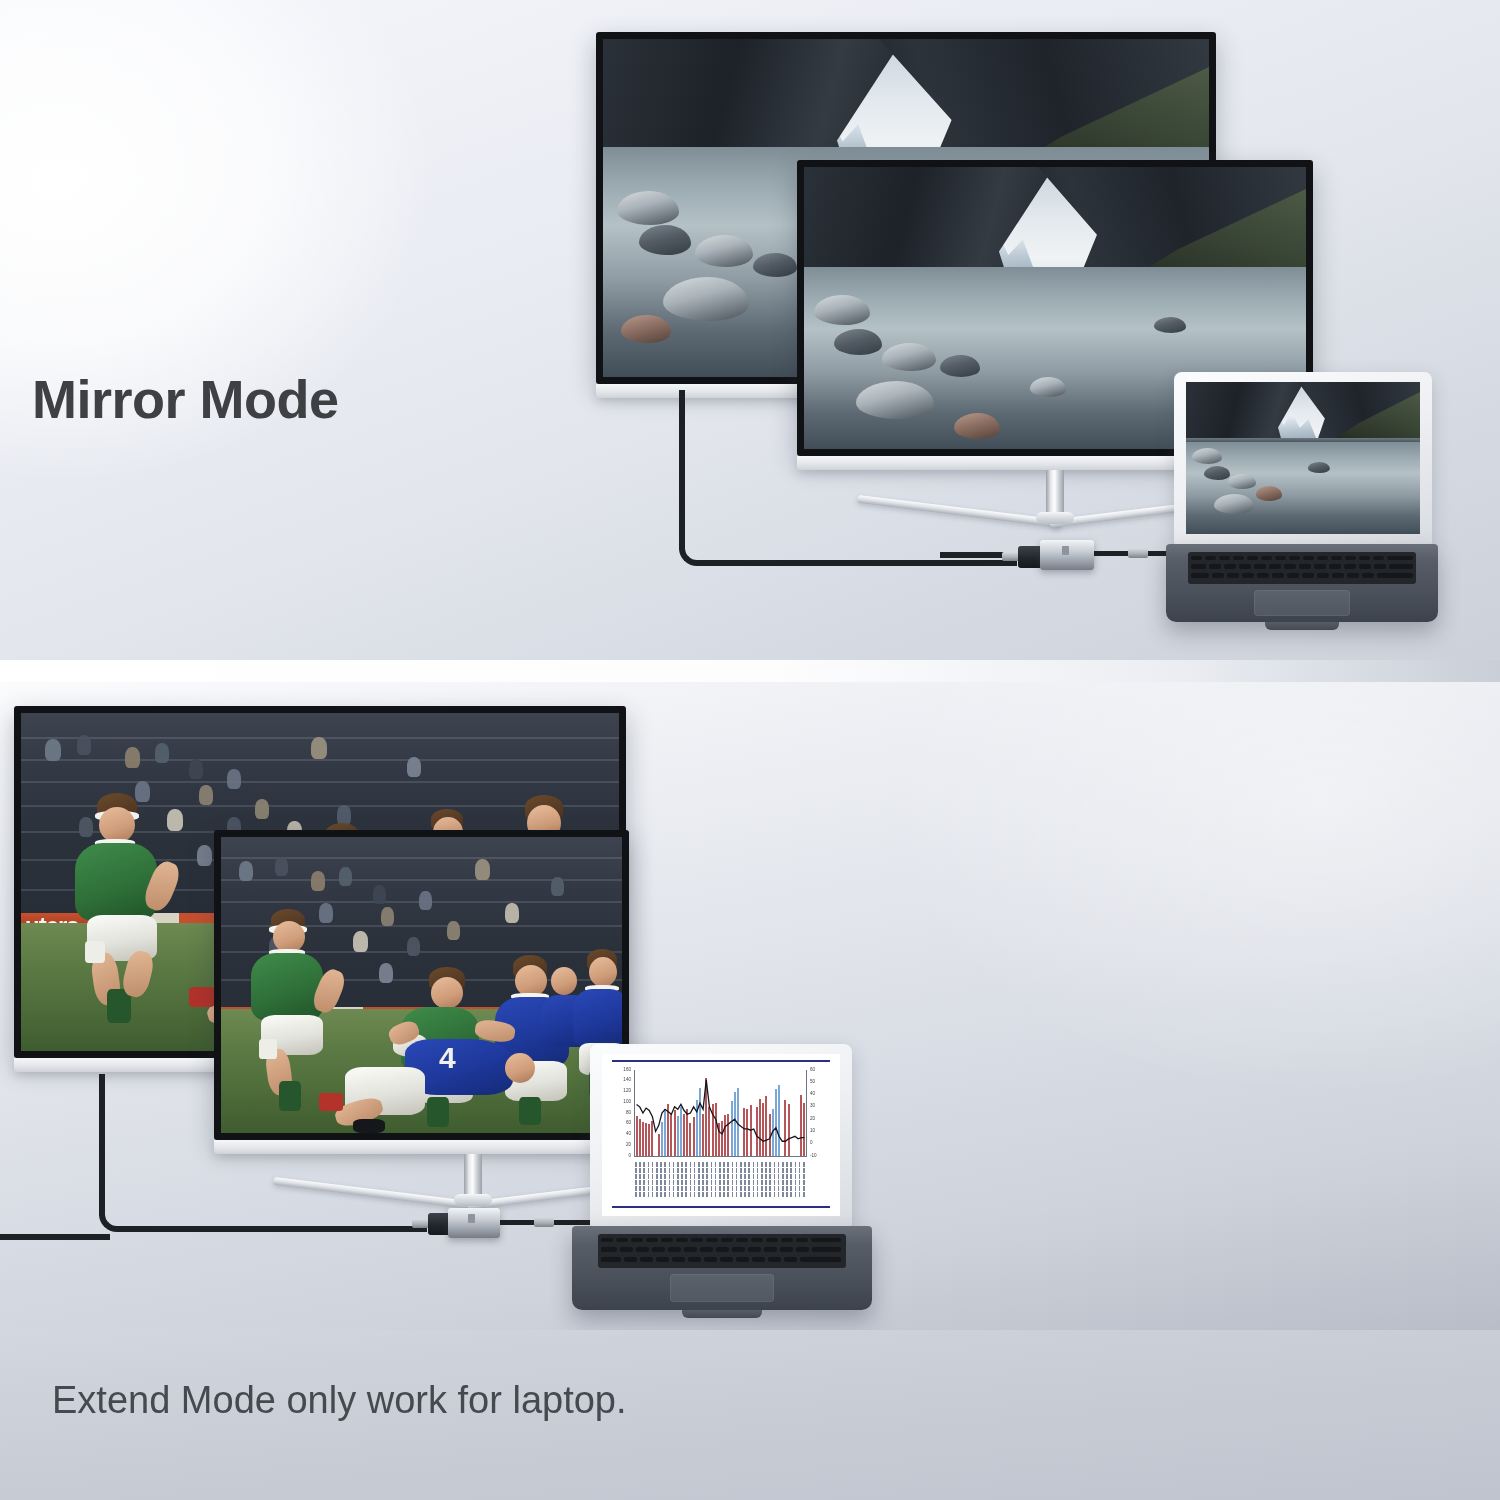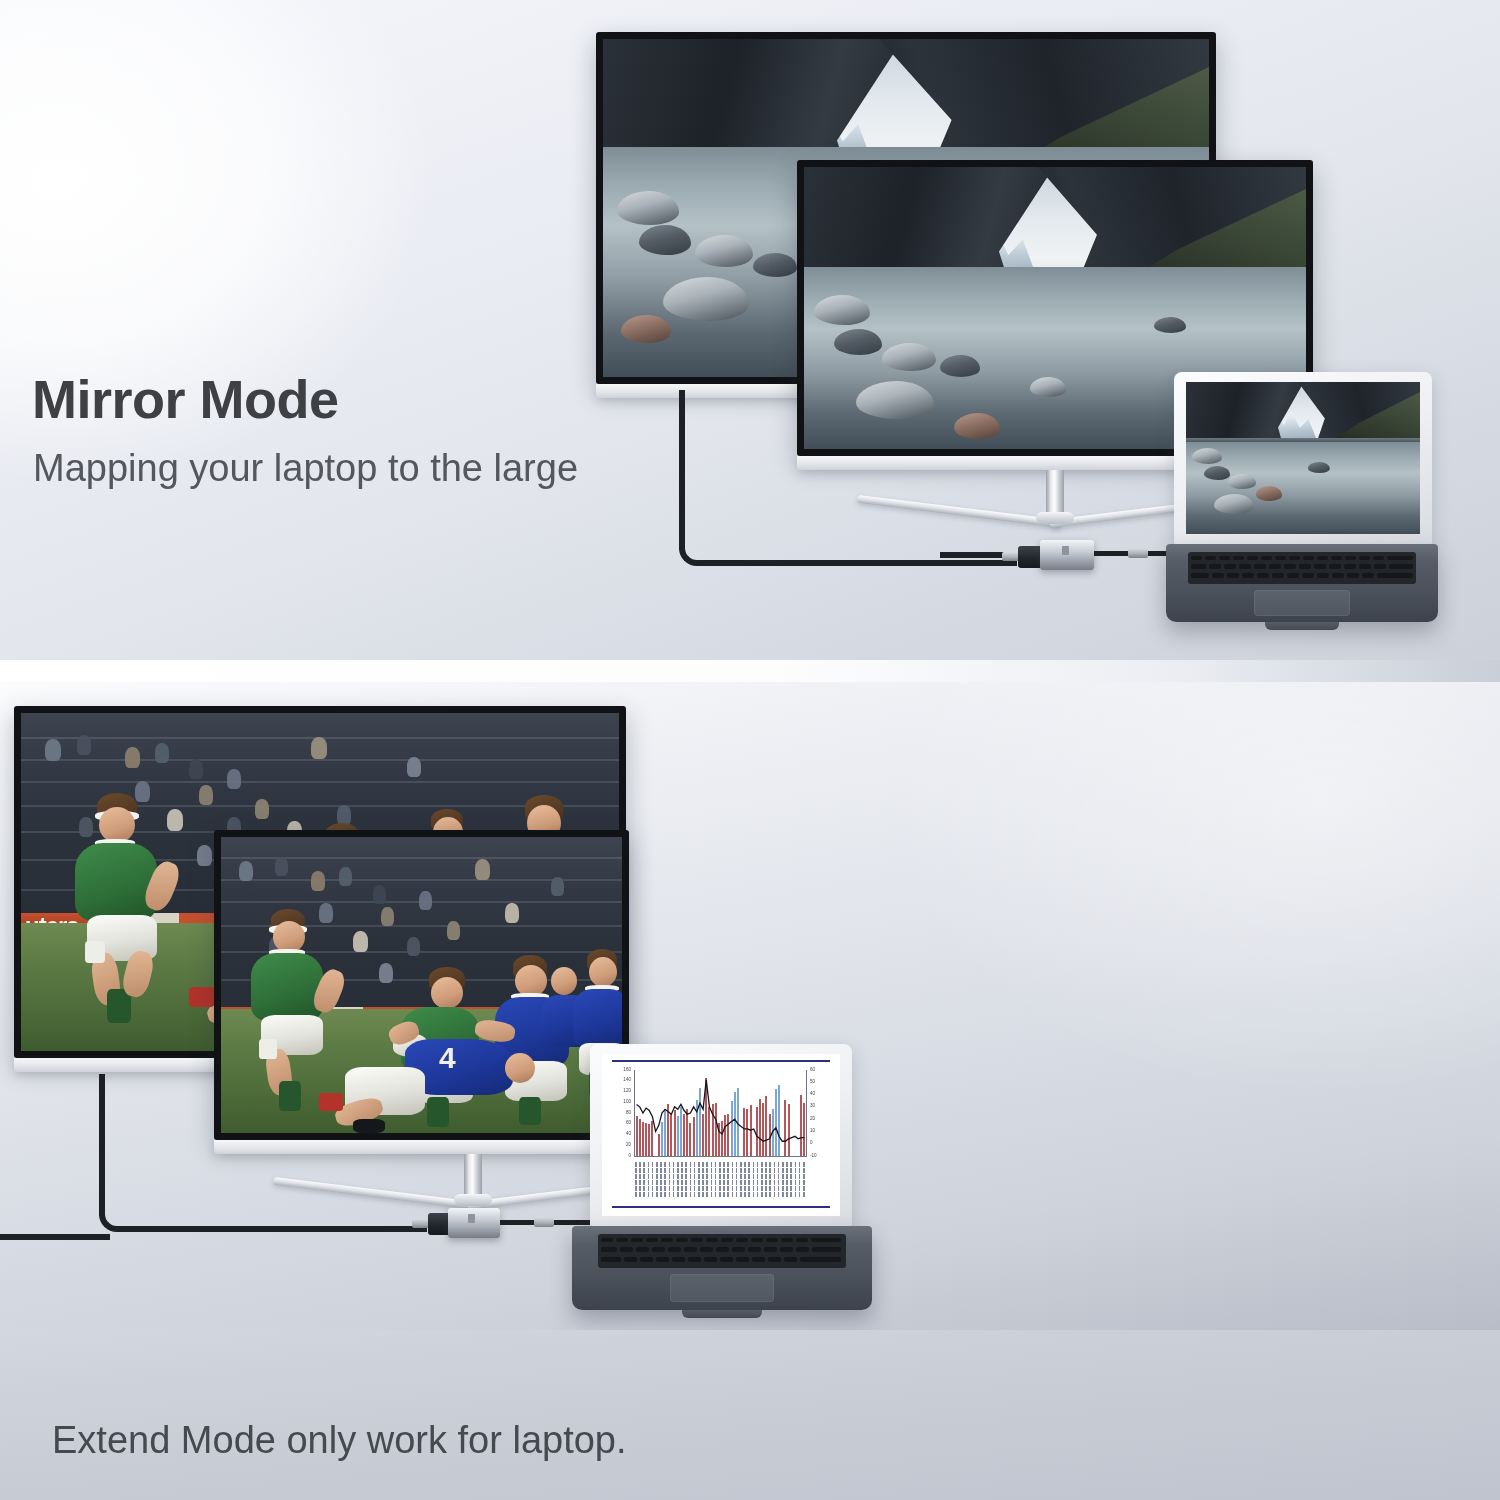--- a/index.html
+++ b/index.html
@@ -31,21 +31,21 @@
   .headline { position: absolute; font-weight: bold; color: #3f4044; letter-spacing: -0.5px; white-space: nowrap; }
   .subline  { position: absolute; color: #55575c; white-space: nowrap; }
 
   #mirror-title { left: 32px; top: 368px; font-size: 54px; }
   #mirror-sub   { left: 33px; top: 447px; font-size: 38px; }
   #extend-title { left: 842px; top: 818px; font-size: 53px; }
   #extend-sub   { left: 843px; top: 897px; font-size: 37px; }
 
   .note-line { position: absolute; left: 52px; font-size: 38px; color: #474950; white-space: nowrap; }
   #note-1 { top: 1358px; }
-  #note-2 { top: 1419px; text-align: right; }
+  #note-2 { top: 1379px; text-align: right; }
 
   
   .monitor { position: absolute; }
   .screen-frame {
     position: absolute; inset: 0;
     border: 7px solid #111215; border-radius: 3px;
     background: #0b0d10; overflow: hidden;
     box-shadow: 0 10px 26px rgba(40,45,60,0.30);
   }
   .bottom-bezel {
@@ -686,18 +686,17 @@
         </div>
         <div class="trackpad" style="top:48px; width:104px; height:28px;"></div>
       </div>
       <div class="base-lip" style="top:266px; width:80px; height:8px;"></div>
     </div>
   </div>
 
   <div class="panel" id="panel-note"></div>
 
   <div class="headline" id="mirror-title">Mirror Mode</div>
-  <div class="subline" id="mirror-sub">Mapping your laptop to the large</div>
 
 
   <div class="note-line" id="note-2">Extend Mode only work for laptop.</div>
 
 </div>
 
 </body></html>

